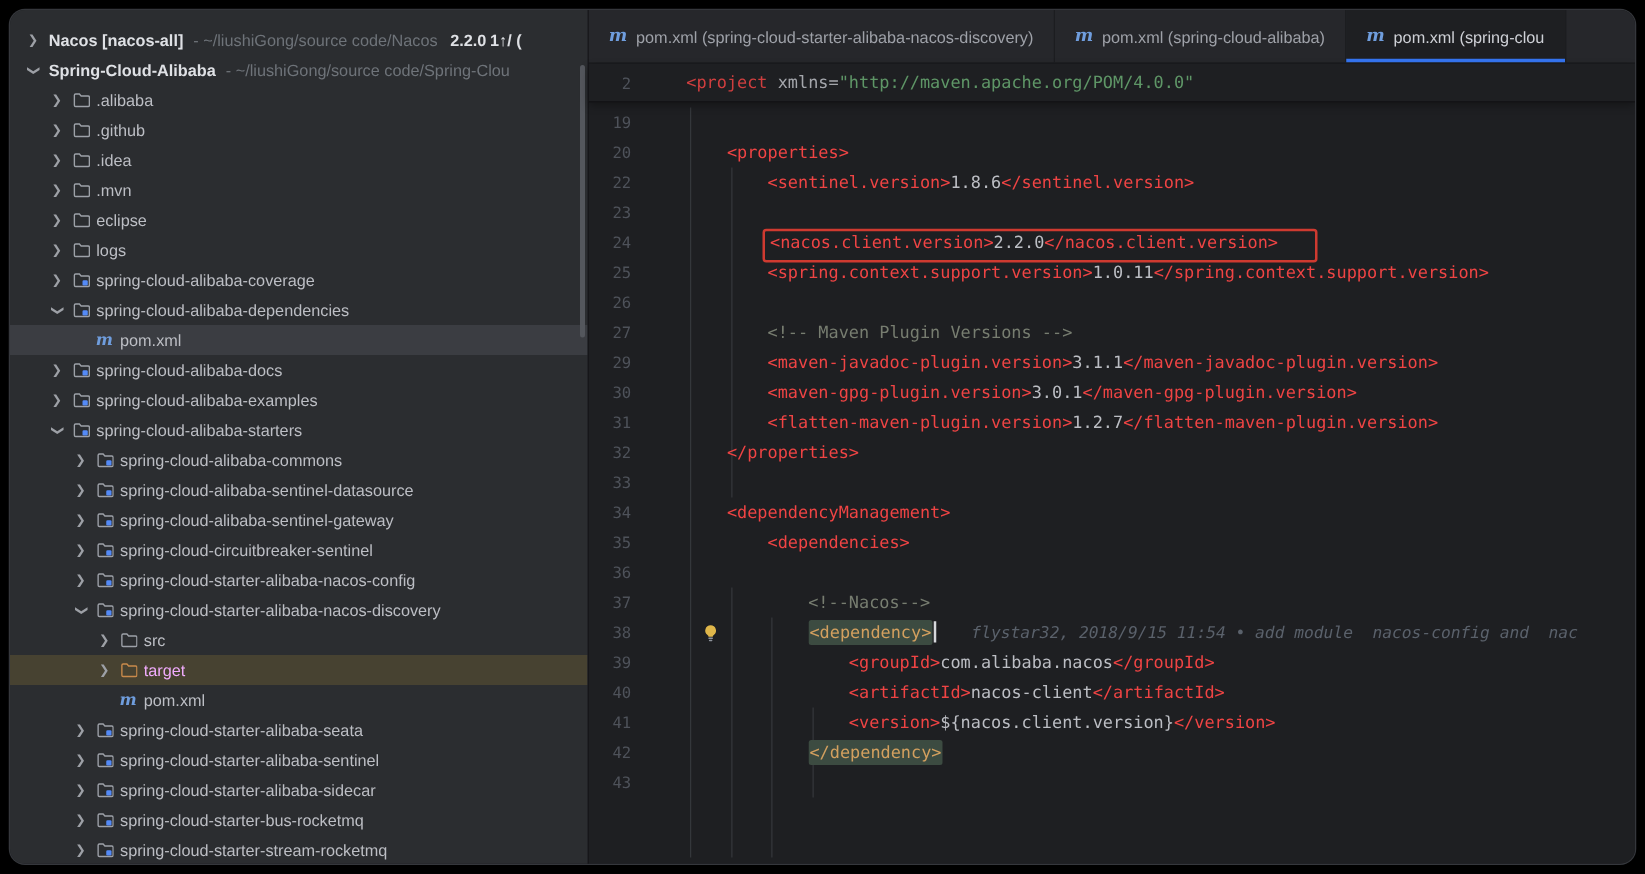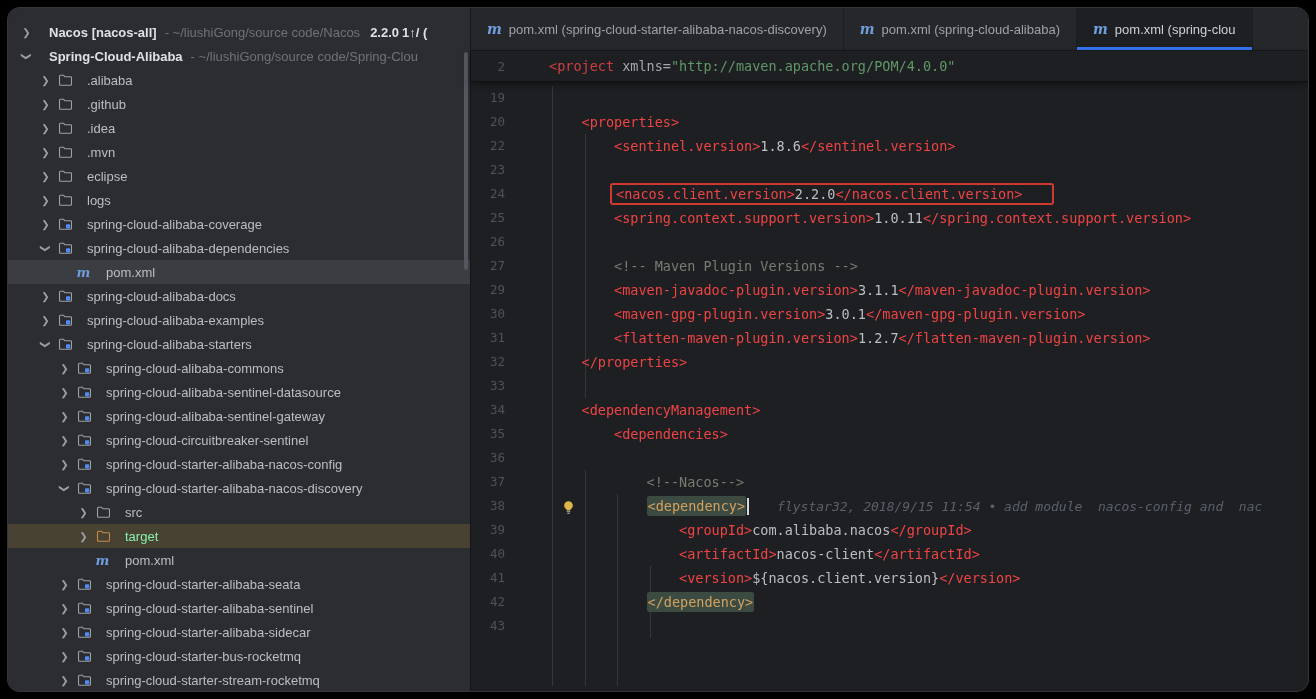--- a/index.html
+++ b/index.html
@@ -10,23 +10,23 @@
          font-family:"Liberation Sans",sans-serif}
   .tree-row{height:24px;display:flex;align-items:center;font-size:13px;color:#bcbec4;white-space:nowrap;position:relative}
   .tree-row.sel{background:#3b3d42}
   .tree-row.openhl{background:#474231}
   .chev{width:19px;min-width:19px;display:inline-flex;justify-content:center;align-items:center;color:#9da0a6;
         font-family:"DejaVu Sans",sans-serif;font-size:10px}
   .chev.exp{transform:rotate(90deg)}
   .chev-spacer{width:19px;min-width:19px;display:inline-block}
   .ticon{width:19px;min-width:19px;display:inline-flex;justify-content:center;align-items:center}
   .mvn{font-family:"DejaVu Serif",serif;font-style:italic;font-weight:bold;font-size:13px;color:#6f9ddd}
-  .tlabel{margin-left:13px}
+  .tlabel{margin-left:3px}
   .tlabel.bold{font-weight:bold;color:#dfe1e5}
-  .tlabel.orange{color:#86efac}
+  .tlabel.orange{color:#f0abfc}
   .tpath{color:#6e7379;margin-left:8px}
   .tbranch{color:#dfe1e5;font-weight:bold;margin-left:10px}
   .tbranch2{color:#dfe1e5;font-weight:bold;margin-left:3px}
   .panel-scrollbar{position:absolute;right:2px;top:44px;width:4px;height:218px;background:#54575d;border-radius:2px}
   
   .editor{flex:1;min-width:0;display:flex;flex-direction:column;background:#1e1f22;border-left:1px solid #141517}
   .tabbar{height:42px;min-height:42px;background:#26272b;display:flex;align-items:stretch;border-bottom:1px solid #17181a;overflow:hidden}
   .tab{display:flex;align-items:center;gap:7px;padding:0 16px;font-family:"Liberation Sans",sans-serif;font-size:13px;
        color:#9ea1a8;border-right:1px solid #1c1d20;white-space:nowrap;position:relative;flex:none}
   .tab .mvn-ic{font-family:"DejaVu Serif",serif;font-style:italic;font-weight:bold;font-size:14px;color:#6f9ddd}
@@ -42,21 +42,21 @@
   .ctext{margin-left:44px;white-space:pre}
   .tk{white-space:pre}
   .tk-tag{color:#ef4444}
   .tk-taghl{color:#d3a05f;background:#3c4b41;border-radius:2px;padding:2px 1px}
   .tk-text{color:#bcbec4}
   .tk-attr{color:#bcbec4}
   .tk-string{color:#6aab73}
   .tk-comment{color:#777d70;}
   .caret{display:inline-block;width:2px;height:17px;background:#d6d8dc;vertical-align:middle;margin-left:1px}
   .blame{color:#5a616b;font-style:italic;margin-left:28px;font-size:13px}
-  .redbox{border:2px solid #cf3a30;border-radius:3px;padding:1px 30px 1px 4px;margin-left:-4px}
+  .redbox{border:2px solid #cf3a30;border-radius:3px;padding:1px 30px 6px 4px;margin-left:-4px}
   .bulb{position:absolute;left:90px;top:4px;width:15px;height:15px}
   .guide{position:absolute;width:1px;background:#34373b}
 </style>
 </head>
 <body>
 
 <div class="window">
 
   <div class="panel">
     <div id="tree">

